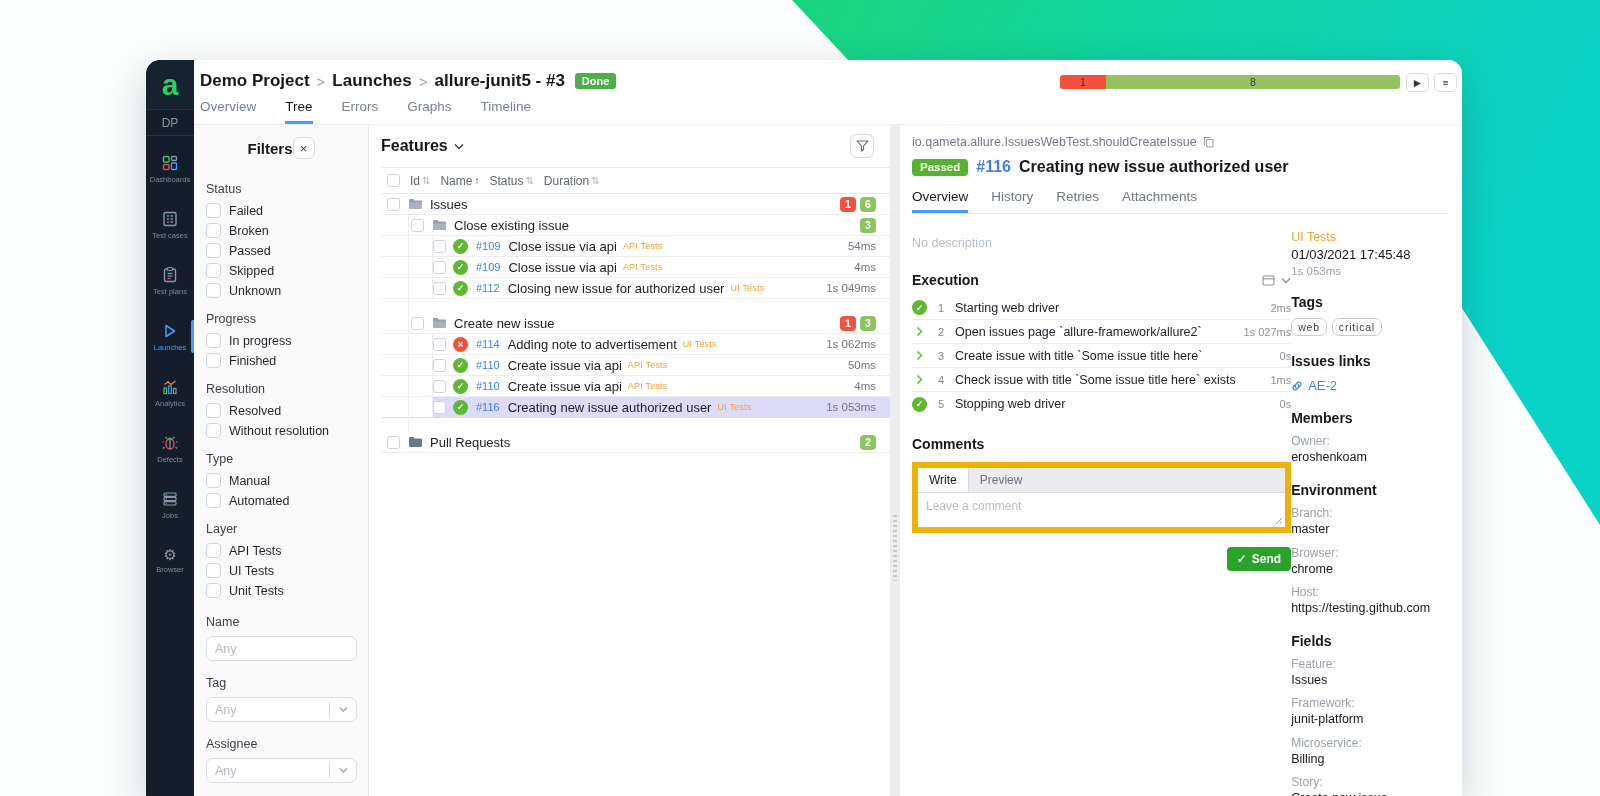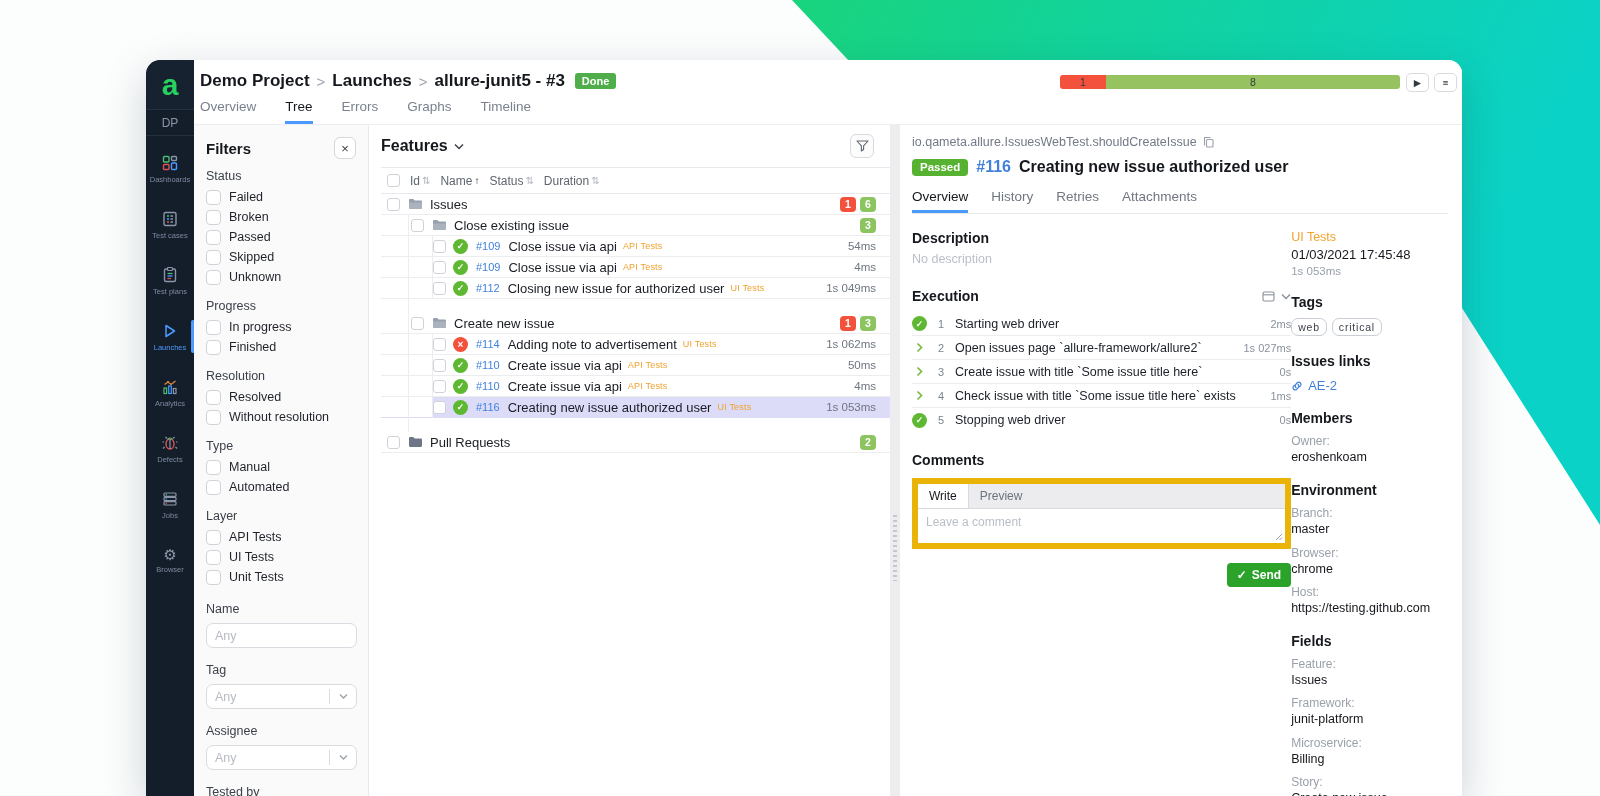--- a/index.html
+++ b/index.html
@@ -31,25 +31,25 @@
   .htab{font-size:13.5px;color:#7a828e;padding-bottom:10px;cursor:pointer}
   .htab.active{color:#15181d;border-bottom:3px solid #4c9aff;padding-bottom:7px}
   .pbar{position:absolute;left:866px;top:15px;width:340px;height:14px;display:flex;border-radius:3px;overflow:hidden;font-size:10.5px;color:#343a40}
   .pseg{display:flex;align-items:center;justify-content:center}
   .pfail{width:46px;background:#f4513c}
   .ppass{flex:1;background:#96c35f}
   .hbtn{position:absolute;top:13px;width:23px;height:19px;border:1px solid #d8dade;border-radius:5px;background:#fff;
     display:flex;align-items:center;justify-content:center;font-size:9.5px;color:#343a40;cursor:pointer}
   
   .fpanel{position:absolute;left:48px;top:65px;width:175px;bottom:0;background:#fafafb;border-right:1px solid #e8e9ec;padding:12px 12px 0 12px;overflow:hidden}
-  .ftitle-row{display:flex;align-items:center;justify-content:space-between;margin-bottom:10px}
+  .ftitle-row{display:flex;align-items:center;justify-content:center;margin-bottom:23px}
   .ftitle{font-size:15px;font-weight:bold}
   .fclose{width:22px;height:22px;border:1px solid #d5d7db;border-radius:6px;background:#fff;display:flex;align-items:center;justify-content:center;font-size:13px;color:#3c4149;cursor:pointer}
   .flabel{font-size:12.5px;color:#3c4149;margin:14px 0 7px}
-  .chkrow{display:flex;align-items:flex-start;gap:8px;margin-bottom:5px;cursor:pointer}
+  .chkrow{display:flex;align-items:center;gap:8px;margin-bottom:5px;cursor:pointer}
   .chk{width:15px;height:15px;border:1px solid #cfd3d9;border-radius:4px;background:#fff;flex:none}
   .chktxt{font-size:12.5px;color:#1f2329}
   .finput{position:relative;margin-bottom:4px}
   .finput input{width:151px;height:25px;border:1px solid #d9dbe0;border-radius:7px;background:#fff;font-size:12.5px;
     font-family:"Liberation Sans",sans-serif;padding:0 8px;color:#1f2329;outline:none}
   .finput input::placeholder{color:#b6bac2}
   .fsel::after{content:"";position:absolute;right:26px;top:5px;bottom:5px;width:1px;background:#d9dbe0}
   .selchev{position:absolute;right:8px;top:9px}
   
   .tpanel{position:absolute;left:223px;top:65px;width:521px;bottom:0;background:#fff;padding:0 0 0 12px;overflow:hidden}
@@ -533,21 +533,20 @@
     <div class="dtabs">
       <span class="dtab active">Overview</span>
       <span class="dtab">History</span>
       <span class="dtab">Retries</span>
       <span class="dtab">Attachments</span>
     </div>
 
     <div class="dbody">
 
       <div class="dmain">
-        <div class="sect-h">Description</div>
         <div class="nodesc">No description</div>
 
         <div class="exhead">
           <span class="sect-h">Execution</span>
           <span class="exicons">
             <span>
                 <svg width="13" height="11" viewBox="0 0 13 11" fill="none">
                   <rect x="1" y="1" width="11" height="9" rx="1.5" stroke="#8a919c" stroke-width="1.1"></rect>
                   <path d="M1 3.8h11" stroke="#8a919c" stroke-width="1.1"></path>
                 </svg>

